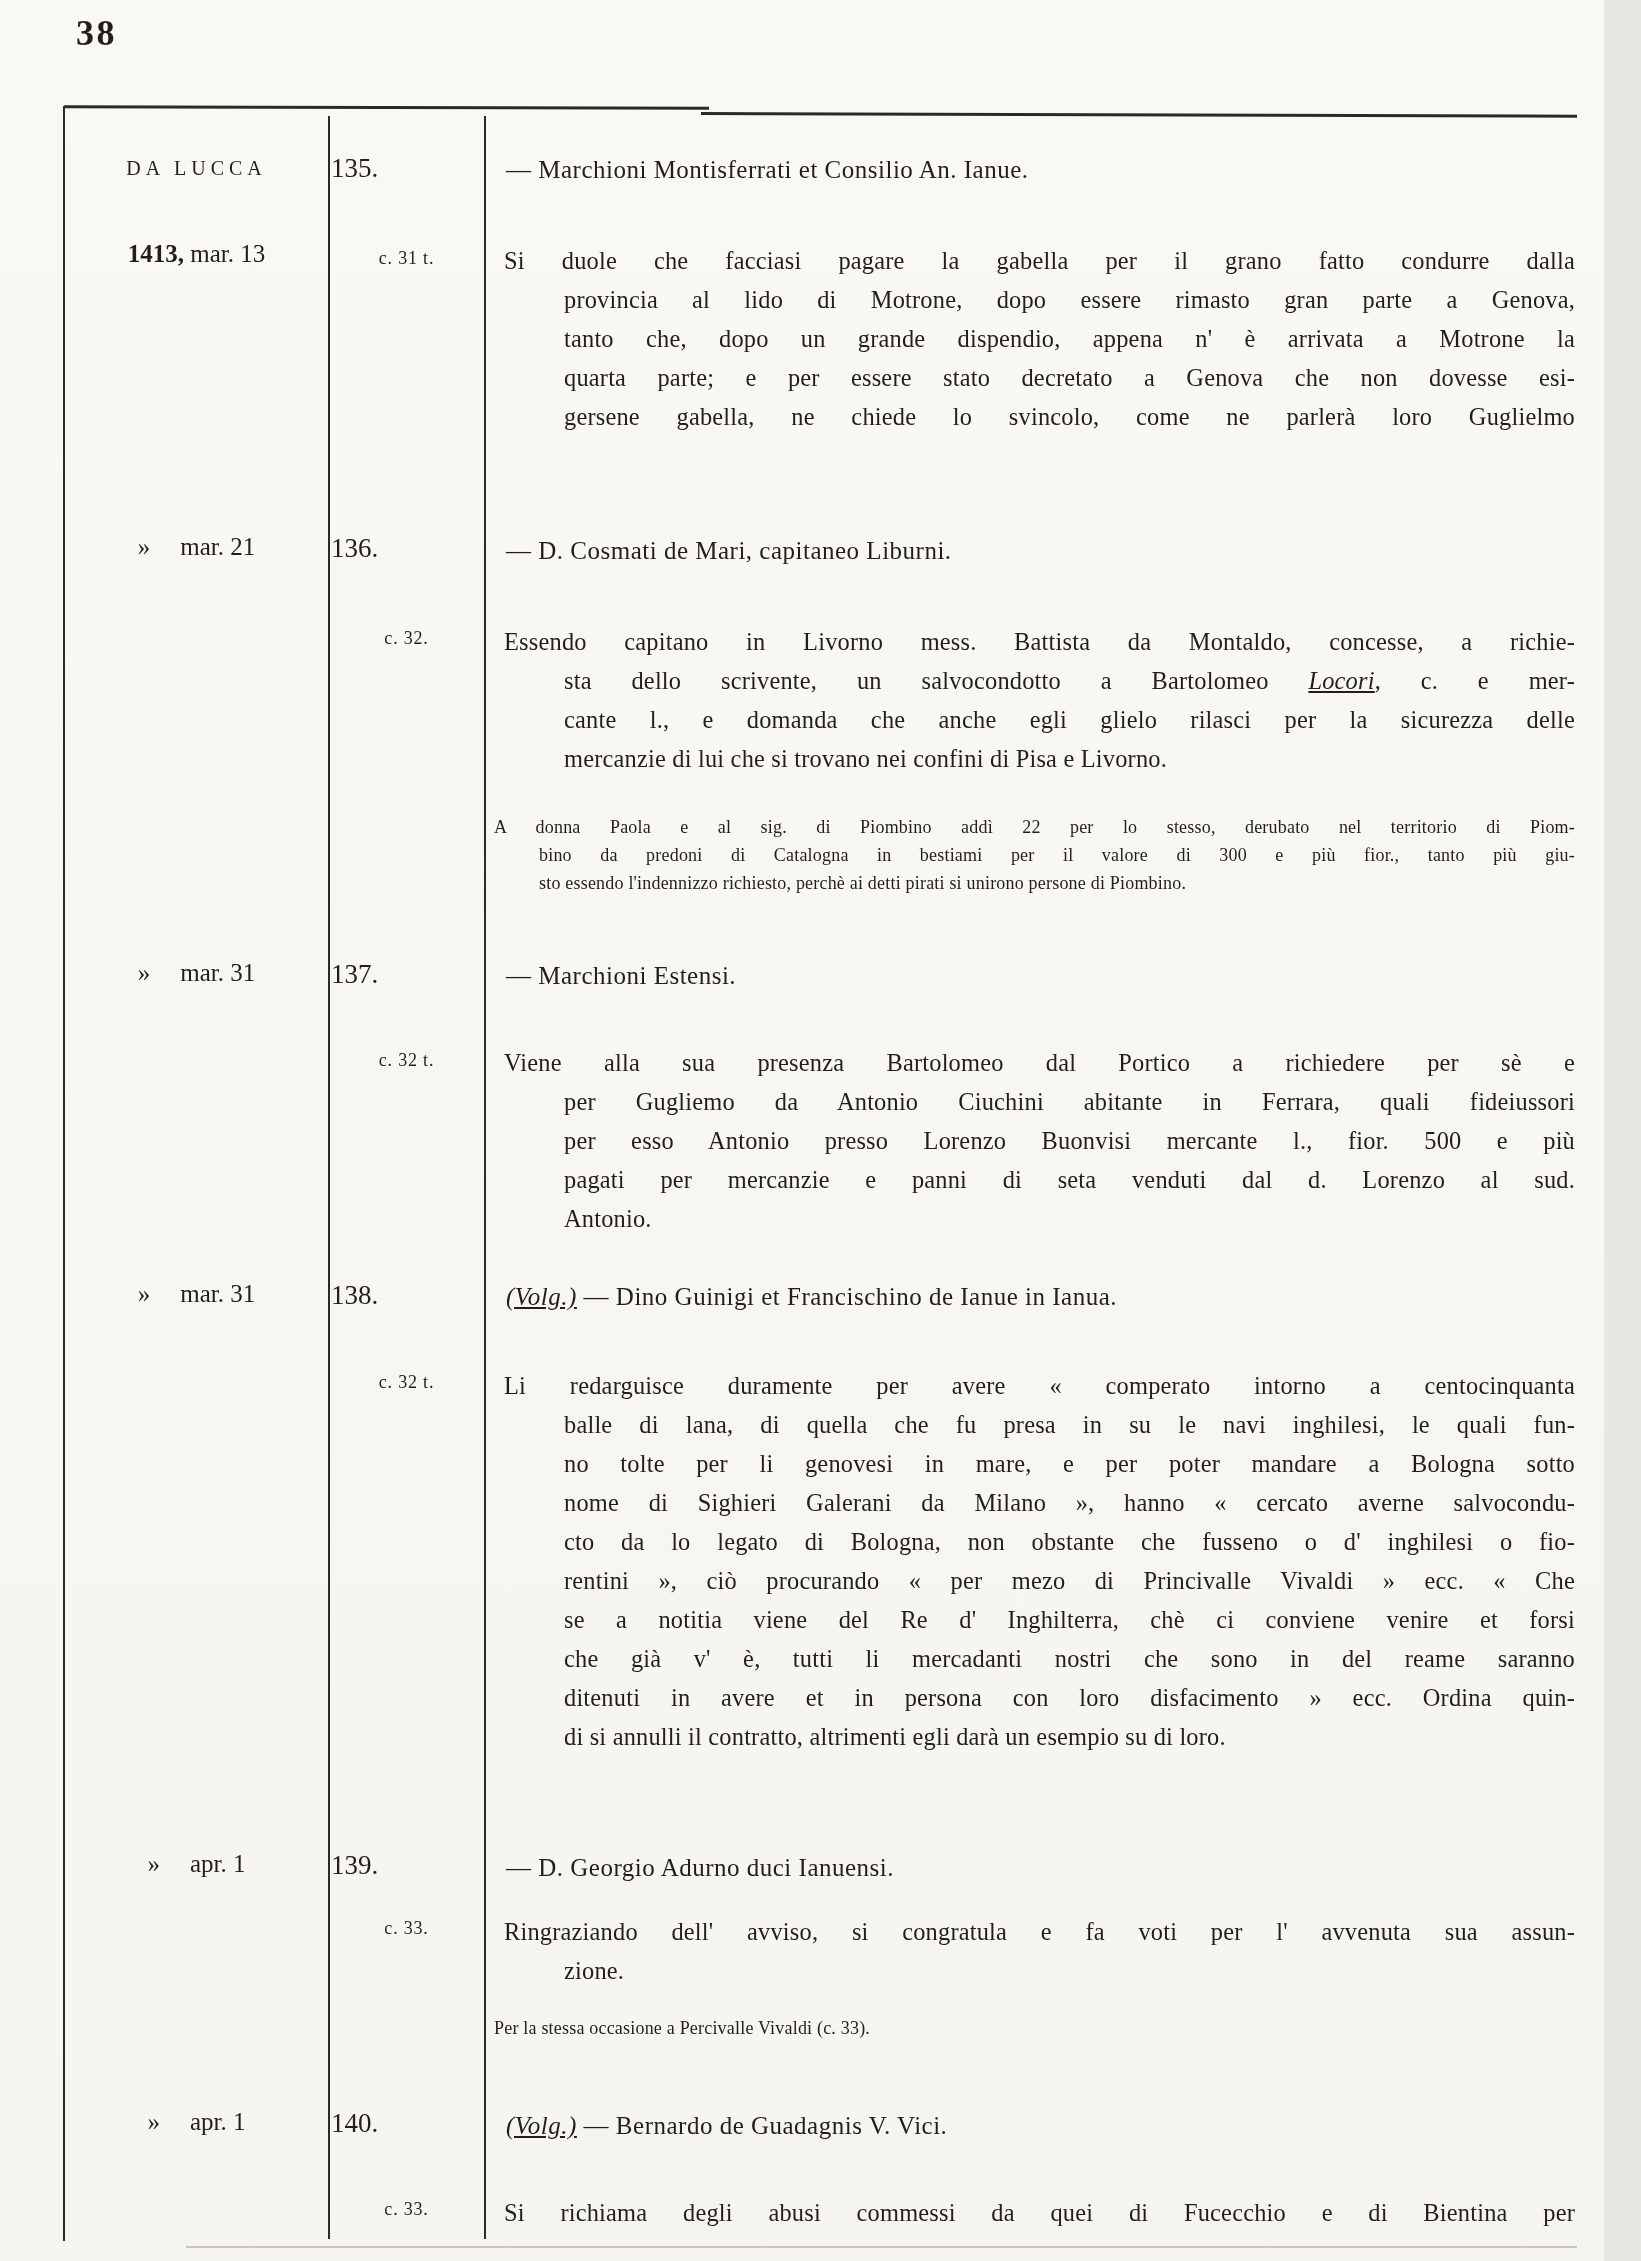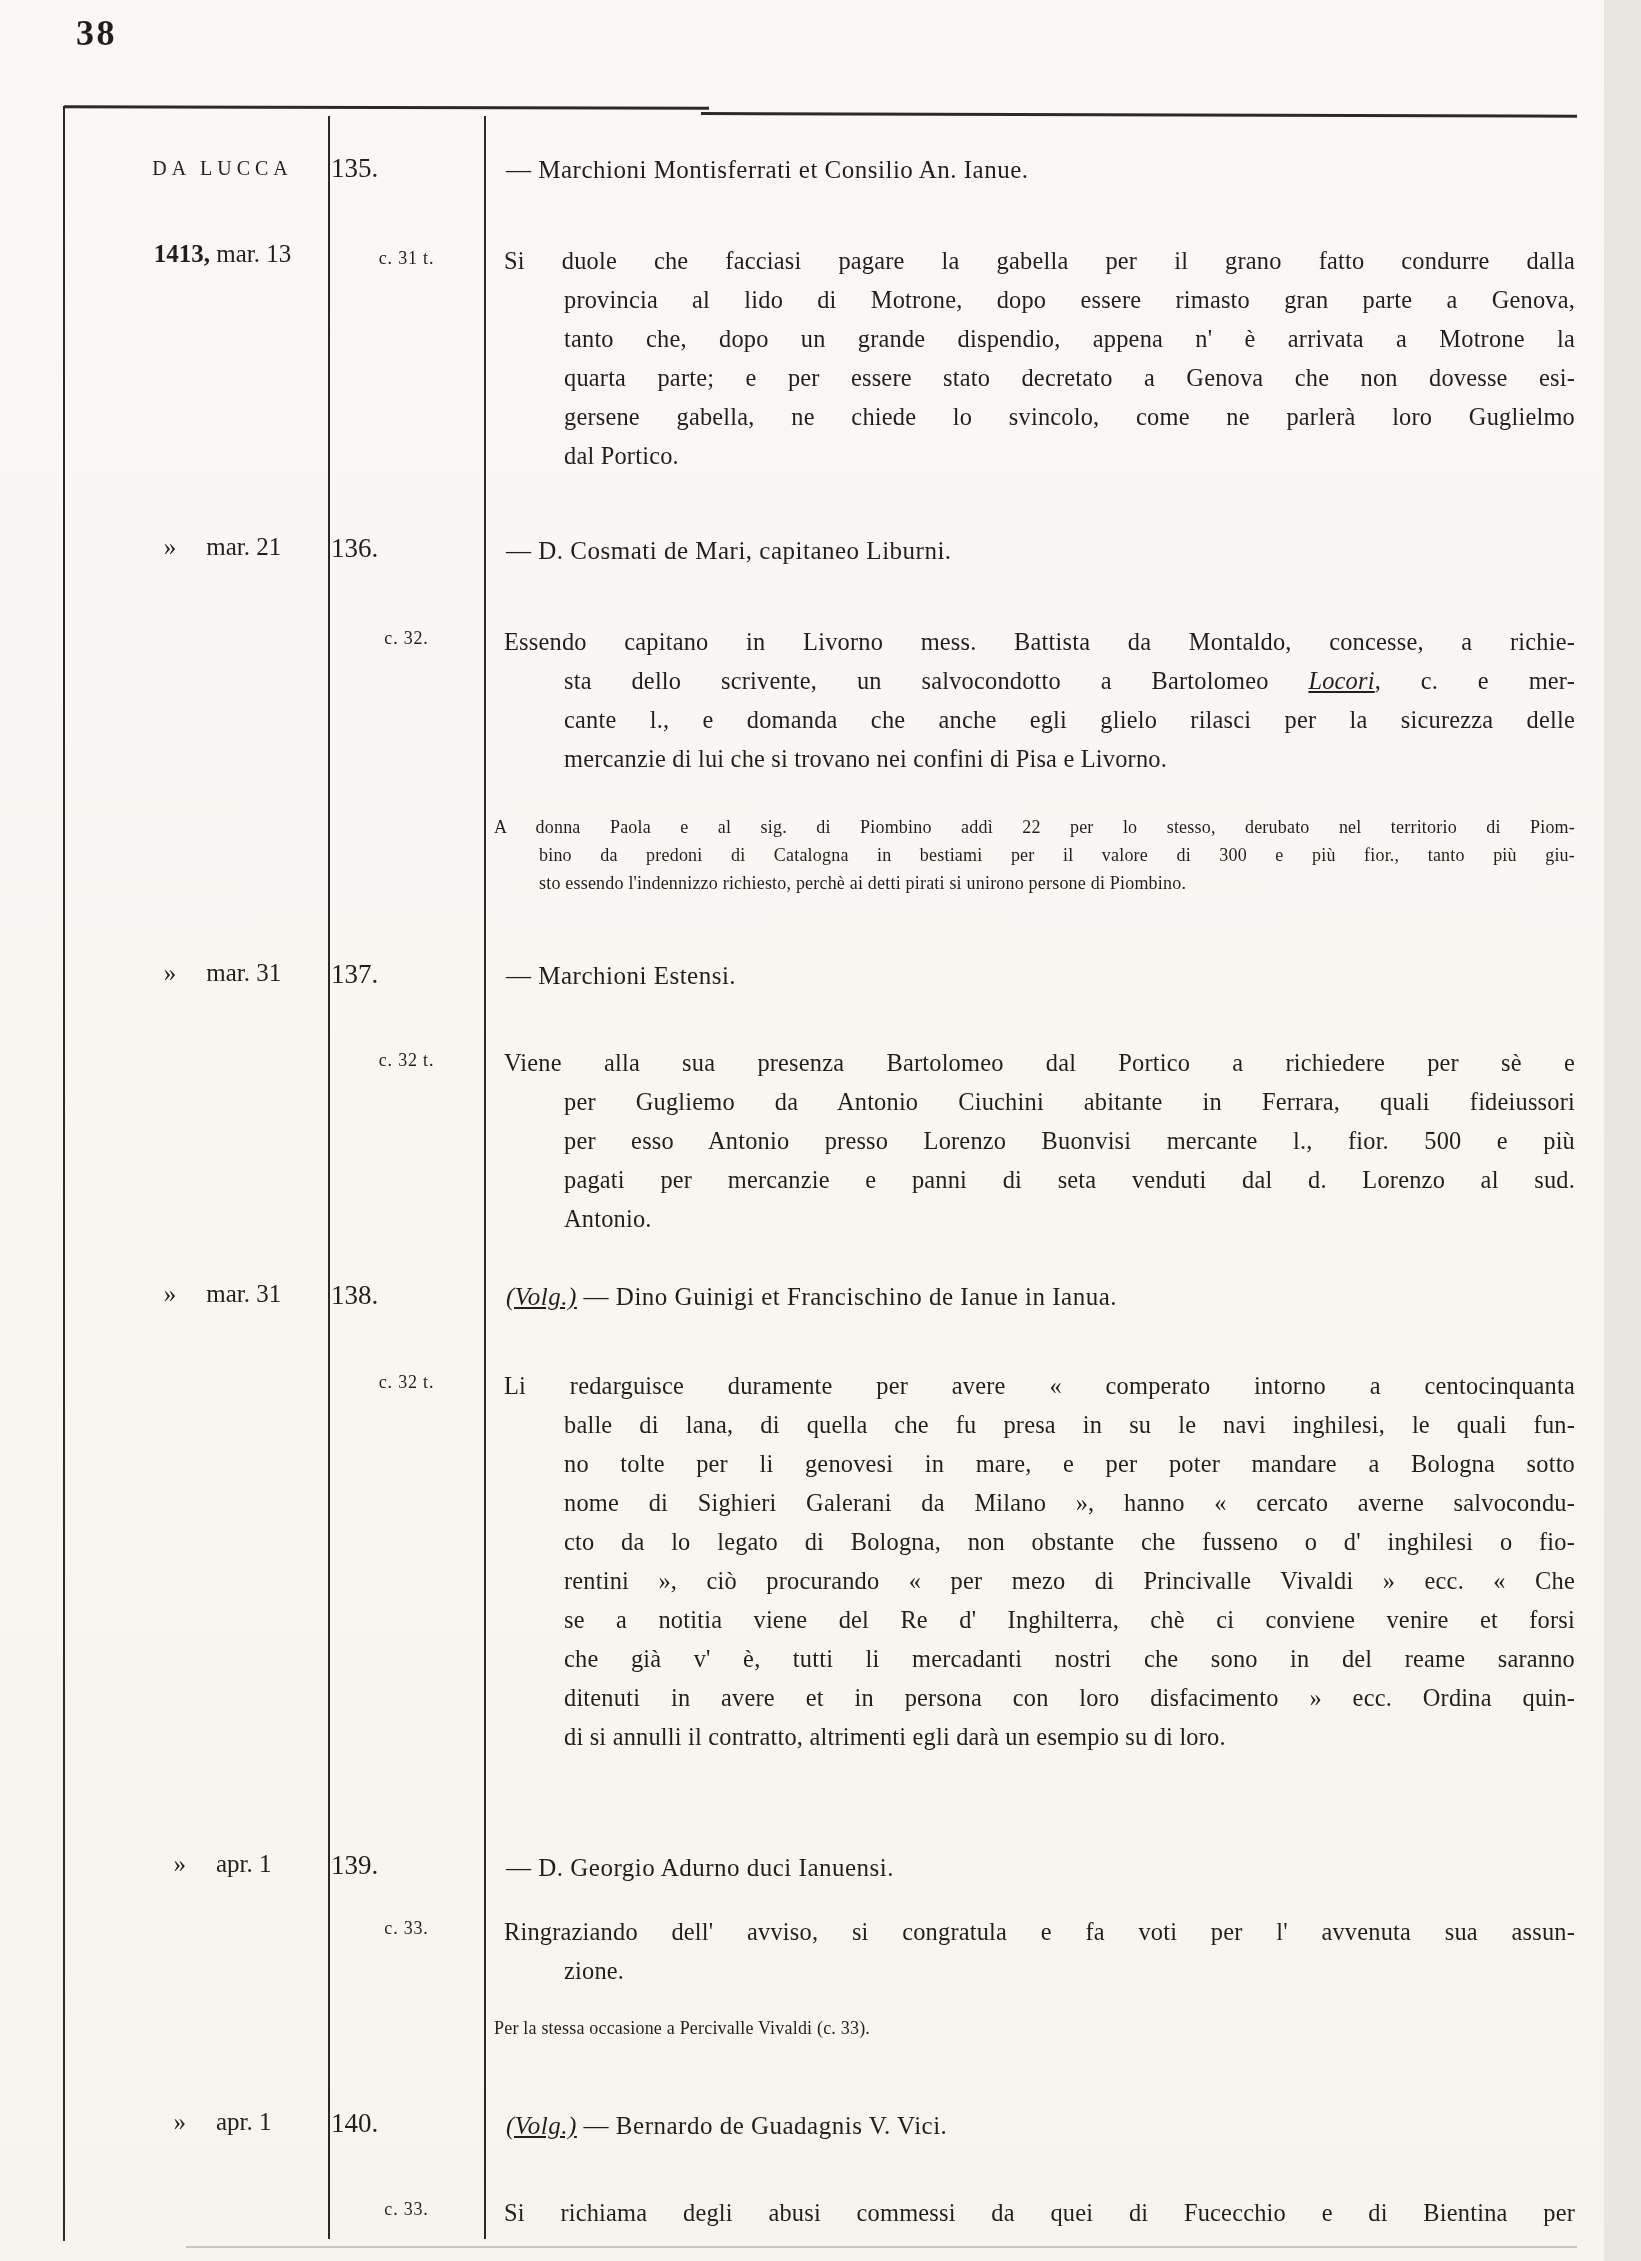--- a/index.html
+++ b/index.html
@@ -29,21 +29,21 @@
   .top-rule-left{left:64px; top:106px; width:645px; height:3.3px; transform:rotate(0.12deg);}
   .top-rule-right{left:701px; top:112px; width:876px; height:3.3px; transform:rotate(0.18deg); transform-origin:left top;}
   .left-margin-rule{left:63px; top:106px; width:1.7px; height:2135px;}
   .divider-1{left:328px; top:116px; width:1.7px; height:2123px;}
   .divider-2{left:484px; top:116px; width:1.7px; height:2123px;}
   .bottom-edge-rule{left:186px; top:2246px; width:1391px; height:1.7px; background:var(--faint);}
 
   .cell{position:absolute;}
   .date-cell{
     left:65px; width:263px; text-align:center;
-    font-size:25px; white-space:nowrap;margin-left:26px;
+    font-size:25px; white-space:nowrap;
   }
   .date-cell .gmark{margin-right:30px;}
   .date-cell.smallcaps{
     font-size:20px; letter-spacing:5px; padding-top:4.1px;
   }
   .num-cell{left:331px; width:151px; font-size:27px;}
   .folio-cell{left:331px; width:151px; text-align:center; font-size:18px; letter-spacing:0.8px;}
   .title-cell{left:506px; width:1071px; font-size:25px; letter-spacing:0.5px; white-space:nowrap;}
   .body-cell{left:504px; width:1071px; font-size:24.4px; line-height:39px; letter-spacing:0.2px;}
   .note-cell{left:494px; width:1081px; font-size:18px; line-height:28px; letter-spacing:0.2px;}
@@ -75,21 +75,20 @@
         <div class="cell num-cell" style="top: 153px;">135.</div>
         <div class="cell title-cell" style="top: 156px;"><span>— Marchioni Montisferrati et Consilio An. Ianue.</span></div>
         <div class="cell date-cell" style="top: 240px;"><span class="b">1413,</span><span> mar. 13</span></div>
         <div class="cell folio-cell" style="top: 248px;">c. 31 t.</div>
         <div class="cell body-cell" style="top: 241px;">
           <div class="bline"><span>Si duole che facciasi pagare la gabella per il grano fatto condurre dalla</span></div>
           <div class="bline cont"><span>provincia al lido di Motrone, dopo essere rimasto gran parte a Genova,</span></div>
           <div class="bline cont"><span>tanto che, dopo un grande dispendio, appena n' è arrivata a Motrone la</span></div>
           <div class="bline cont"><span>quarta parte; e per essere stato decretato a Genova che non dovesse esi-</span></div>
           <div class="bline cont"><span>gersene gabella, ne chiede lo svincolo, come ne parlerà loro Guglielmo</span></div>
-          <div class="bline cont nojust"><span>dal Portico.</span></div>
         </div>
       </section>
       <section class="entry">
         <div class="cell date-cell" style="top: 533px;"><span class="gmark">»</span><span>mar. 21</span></div>
         <div class="cell num-cell" style="top: 533px;">136.</div>
         <div class="cell title-cell" style="top: 537px;"><span>— D. Cosmati de Mari, capitaneo Liburni.</span></div>
         <div class="cell folio-cell" style="top: 628px;">c. 32.</div>
         <div class="cell body-cell" style="top: 622px;">
           <div class="bline"><span>Essendo capitano in Livorno mess. Battista da Montaldo, concesse, a richie-</span></div>
           <div class="bline cont"><span>sta dello scrivente, un salvocondotto a Bartolomeo </span><span class="it">Locori</span><span>, c. e mer-</span></div>

